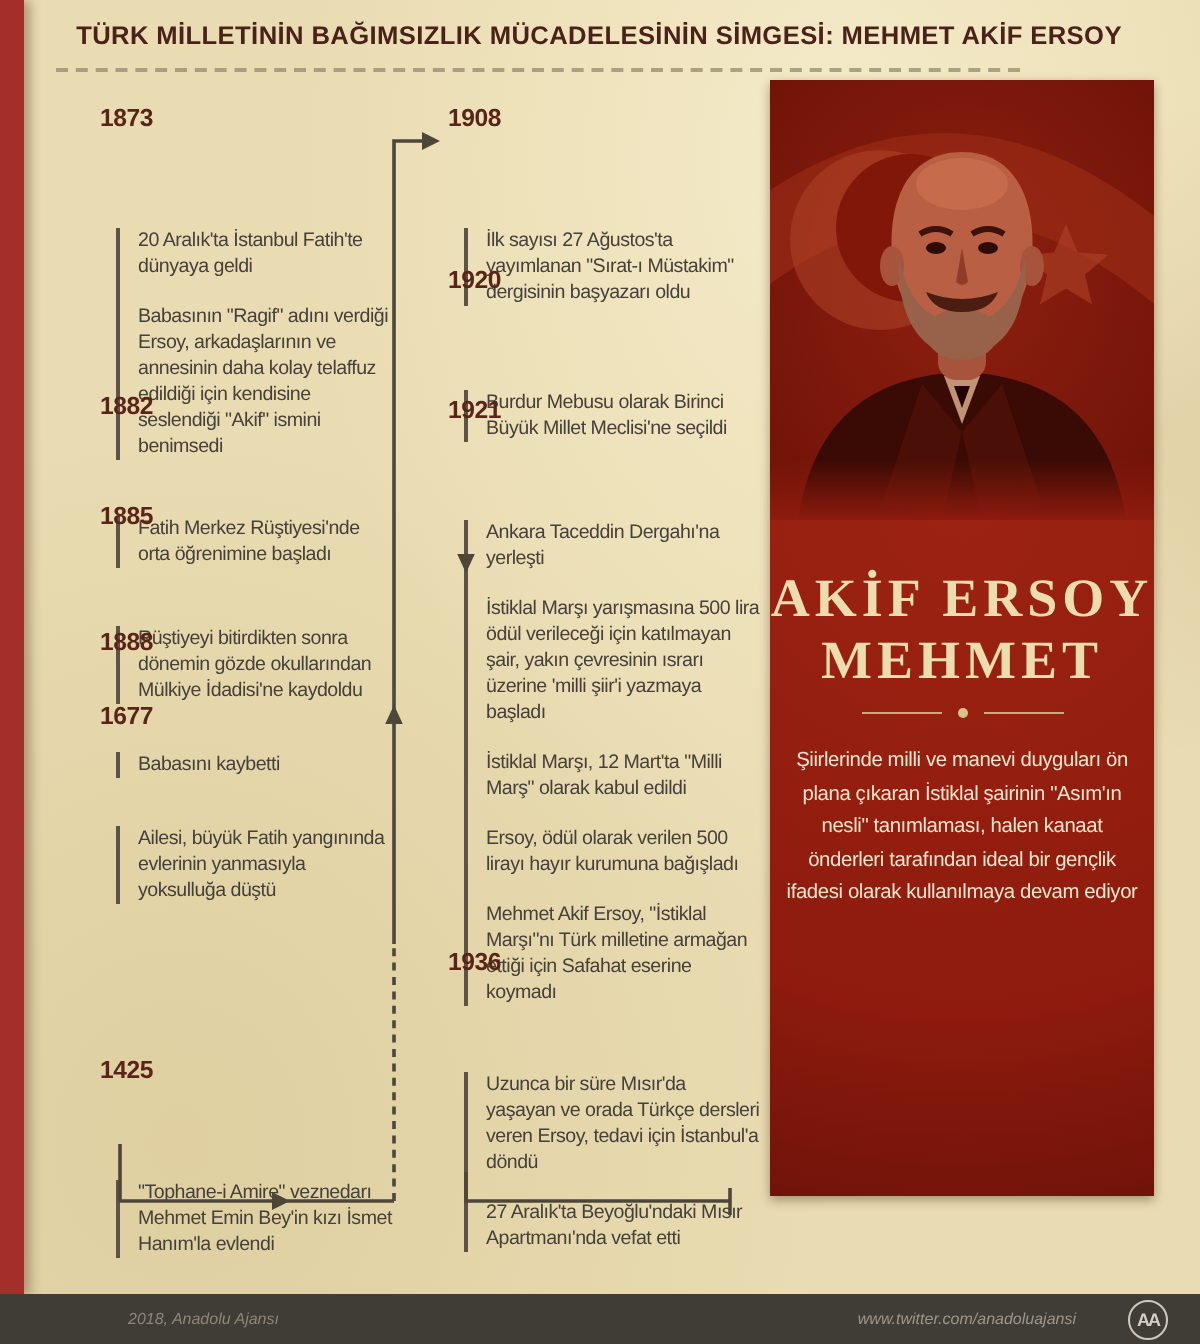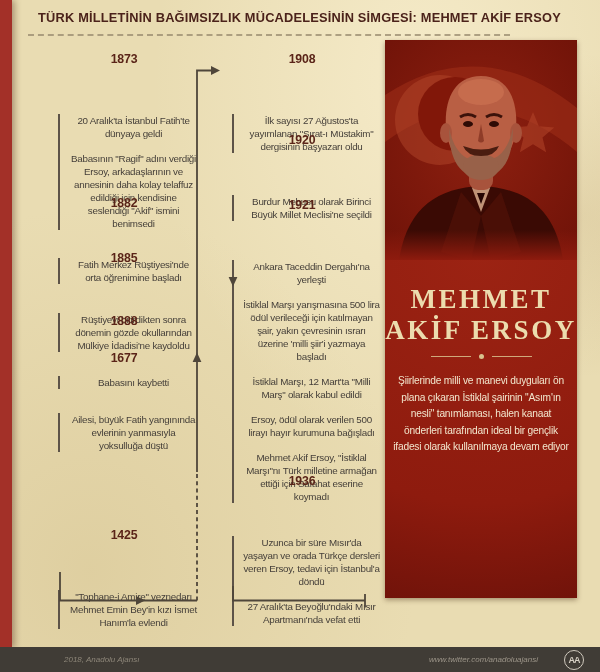--- a/index.html
+++ b/index.html
@@ -16,21 +16,21 @@
       radial-gradient(circle at 97% 32%, rgba(140,100,40,.15), transparent 22%),
       var(--paper);
   }
   .strip{position:absolute;left:0;top:0;width:12px;height:648px;background:var(--strip-red);
     box-shadow:3px 0 6px rgba(60,20,10,.35);}
   .title{position:absolute;left:12px;top:10px;width:575px;text-align:center;
     font-size:12.8px;font-weight:bold;letter-spacing:.2px;color:var(--title-ink);}
   .title-divider{position:absolute;left:28px;top:34px;width:482px;border-top:2px dashed #97896d;opacity:.75;}
 
   
-  .tgroup{position:absolute;text-align:center;}
+  .tgroup{position:absolute;}
   .tgroup .year{font-size:12.3px;font-weight:bold;color:var(--year-ink);letter-spacing:-.2px;margin-bottom:2px;}
   .tgroup .entries{margin-left:8px;border-left:2px solid #5d5348;padding-left:9px;margin-top:48px;}
   .tgroup .entries p{font-size:9.8px;line-height:13px;letter-spacing:-.25px;color:var(--ink);margin-bottom:12px;}
   .tgroup .entries p:last-child{margin-bottom:0;}
   .col1{left:50px;width:148px;}
   .col2{left:224px;width:156px;}
   #arrow-overlay{position:absolute;left:0;top:0;pointer-events:none;}
 
   
   .panel{position:absolute;left:385px;top:40px;width:192px;height:558px;
@@ -179,22 +179,22 @@
       <path d="M101,77 Q109,72 117,77" stroke="#3c120a" stroke-width="3" fill="none"></path>
       <ellipse cx="83" cy="84" rx="5" ry="3" fill="#2e0b05"></ellipse>
       <ellipse cx="109" cy="84" rx="5" ry="3" fill="#2e0b05"></ellipse>
       <path d="M96,84 L93,101 Q96,104 99,101 Z" fill="#8f3c28"></path>
       <path d="M64,88 C64,122 76,136 96,139 C116,136 128,122 128,88 C122,114 111,121 96,121 C81,121 70,114 64,88 Z" fill="#986149"></path>
       <ellipse cx="96" cy="127" rx="18" ry="13" fill="#986149"></ellipse>
       <path d="M78,106 Q96,113 114,106 Q110,116 96,116 Q82,116 78,106 Z" fill="#4a1d10"></path>
       <rect x="0" y="190" width="192" height="30" fill="url(#fade)"></rect>
     </svg>
     <div class="poet-name">
+      <div>AKİF ERSOY</div>
       <div>MEHMET</div>
-      <div>AKİF ERSOY</div>
     </div>
     <div class="ornament">
       <span class="bar"></span>
       <span class="dot"></span>
       <span class="bar"></span>
     </div>
     <p class="bio">Şiirlerinde milli ve manevi duyguları ön plana çıkaran İstiklal şairinin "Asım'ın nesli" tanımlaması, halen kanaat önderleri tarafından ideal bir gençlik ifadesi olarak kullanılmaya devam ediyor</p>
   </div>
 
   <div class="footer">

